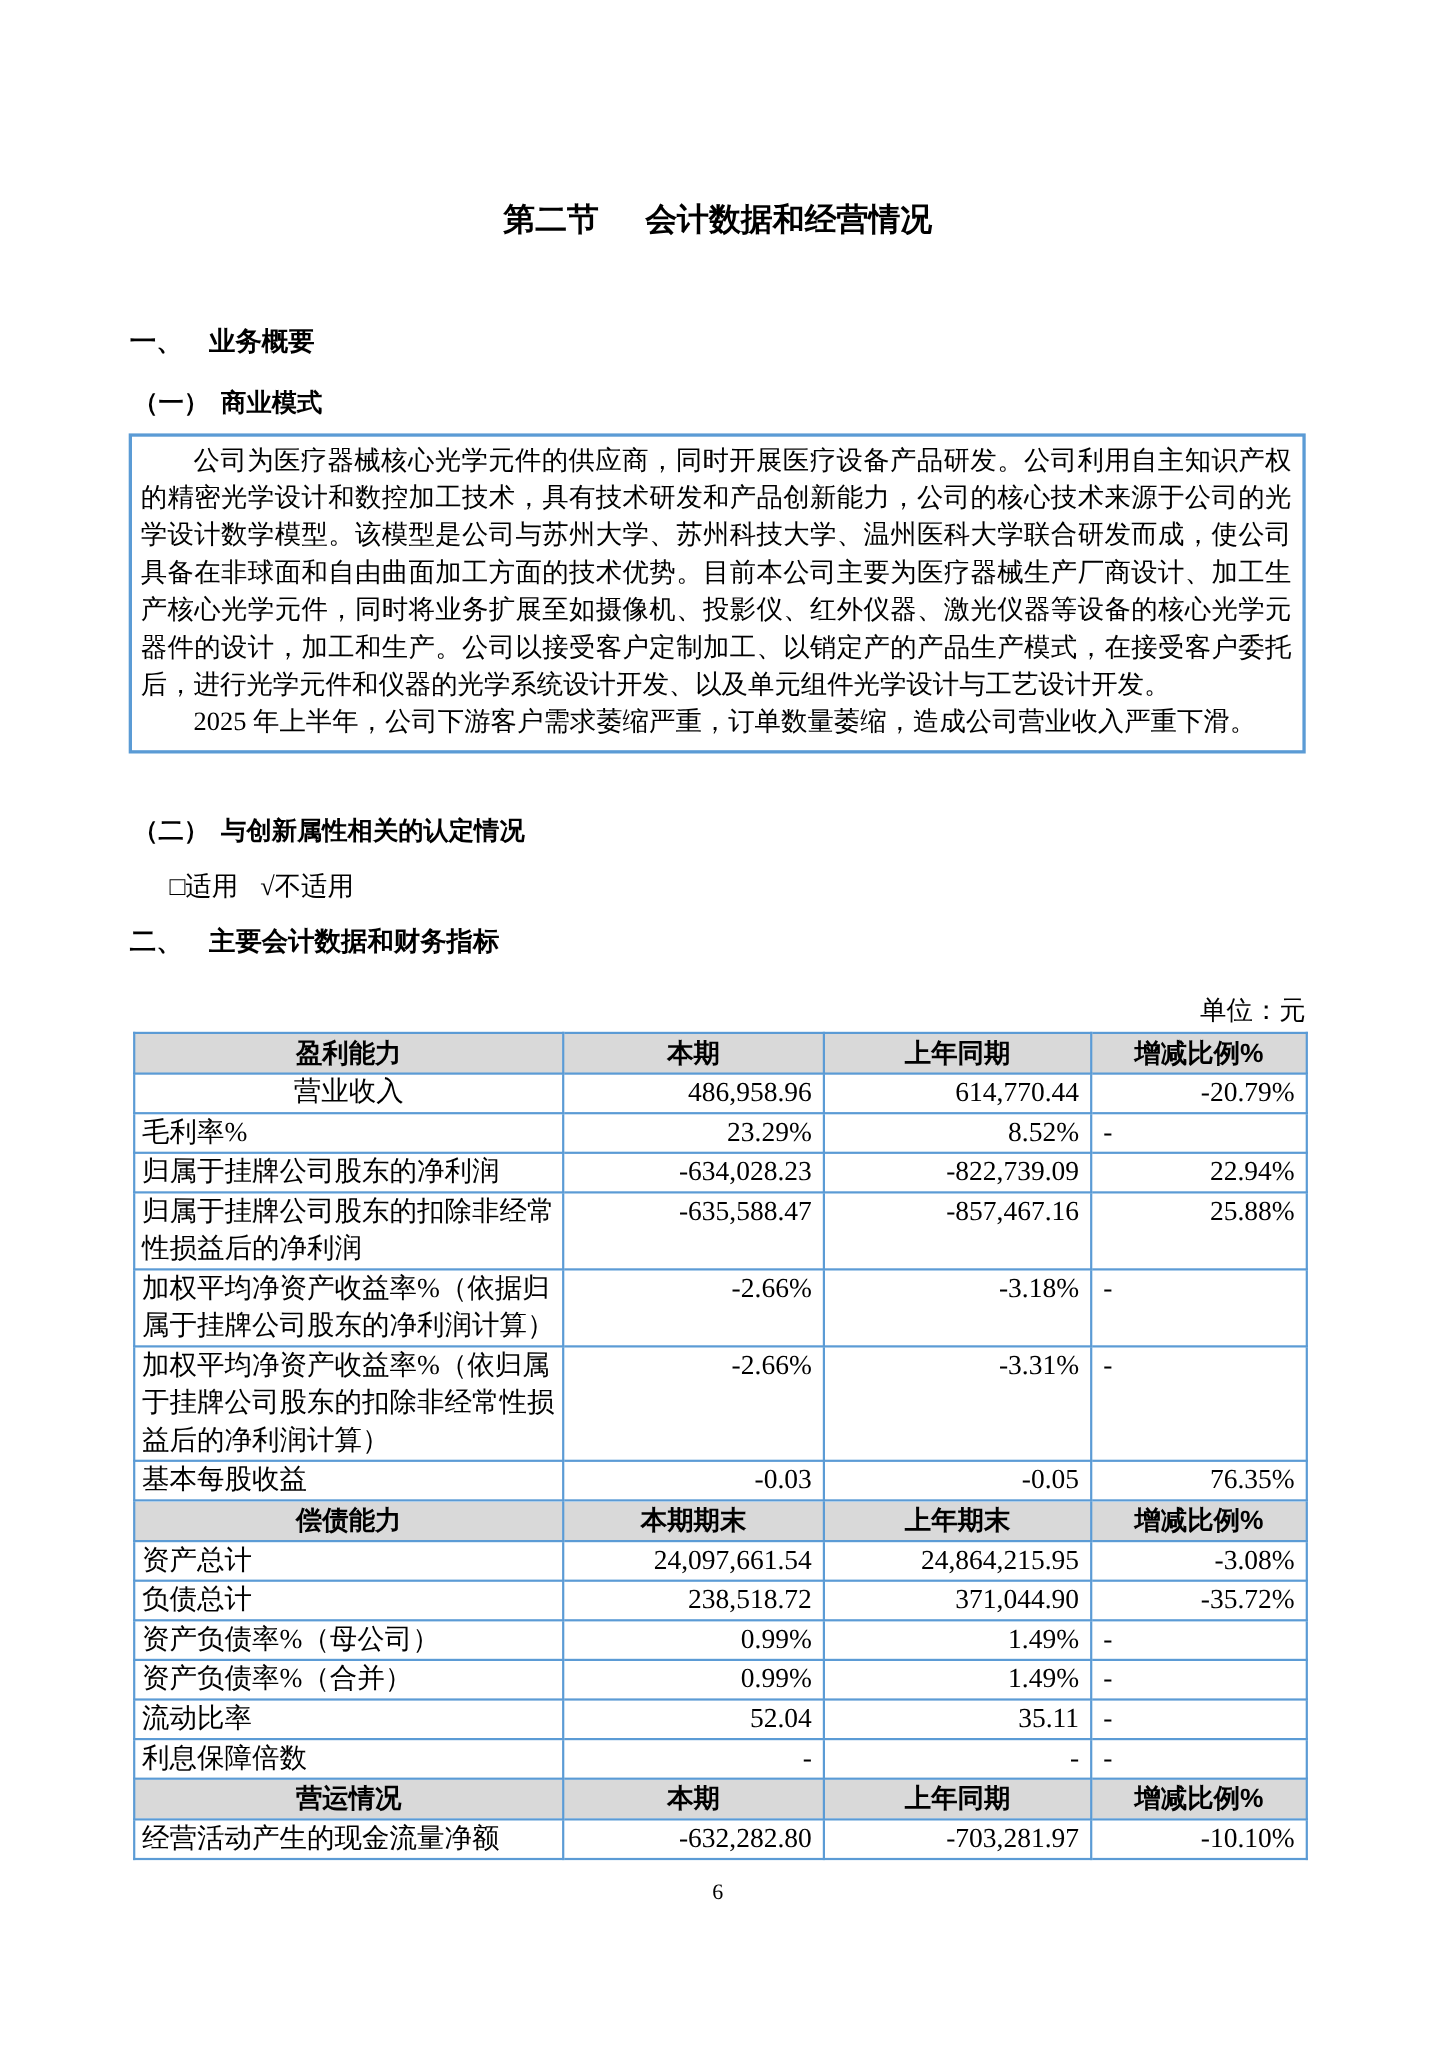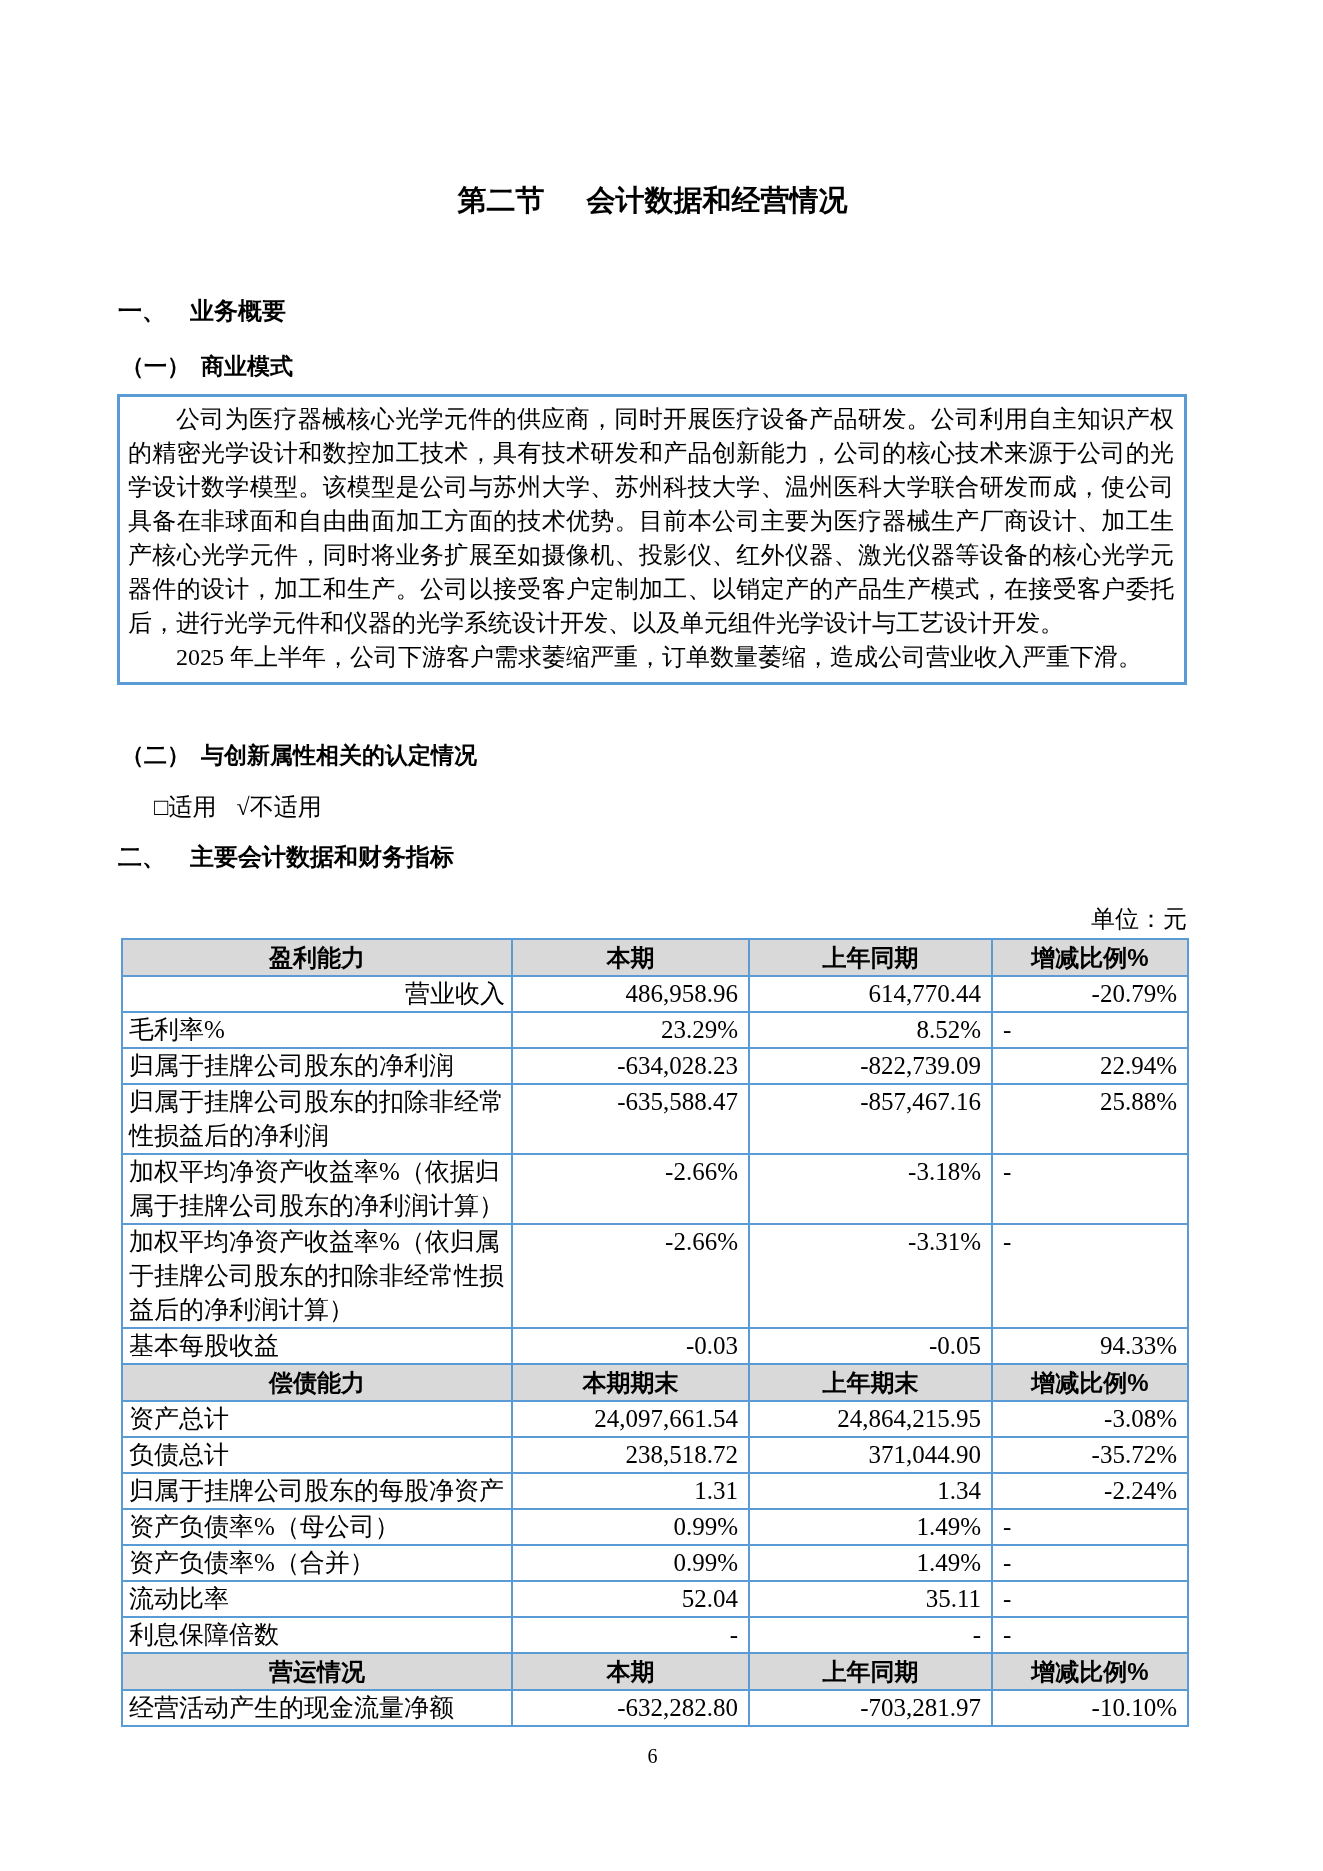--- a/index.html
+++ b/index.html
@@ -105,21 +105,21 @@
           <col style="width:196px">
       </colgroup>
       <tbody>
           <tr class="section-header">
             <td>盈利能力</td>
             <td>本期</td>
             <td>上年同期</td>
             <td>增减比例%</td>
           </tr>
           <tr>
-            <td class="col-label" style="text-align: right;">营业收入</td>
+            <td class="col-label" style="text-align: center; font-family: Liberation Mono, monospace;">营业收入</td>
             <td style="text-align: right;">486,958.96</td>
             <td style="text-align: right;">614,770.44</td>
             <td style="text-align: right;">-20.79%</td>
           </tr>
           <tr>
             <td class="col-label" style="text-align: left;">毛利率%</td>
             <td style="text-align: right;">23.29%</td>
             <td style="text-align: right;">8.52%</td>
             <td style="text-align: left;">-</td>
           </tr>
@@ -144,47 +144,41 @@
           <tr>
             <td class="col-label" style="text-align: left;">加权平均净资产收益率%（依归属于挂牌公司股东的扣除非经常性损益后的净利润计算）</td>
             <td style="text-align: right;">-2.66%</td>
             <td style="text-align: right;">-3.31%</td>
             <td style="text-align: left;">-</td>
           </tr>
           <tr>
             <td class="col-label" style="text-align: left;">基本每股收益</td>
             <td style="text-align: right;">-0.03</td>
             <td style="text-align: right;">-0.05</td>
-            <td style="text-align: right;">94.33%</td>
+            <td style="text-align: right;">76.35%</td>
           </tr>
           <tr class="section-header">
             <td>偿债能力</td>
             <td>本期期末</td>
             <td>上年期末</td>
             <td>增减比例%</td>
           </tr>
           <tr>
             <td class="col-label" style="text-align: left;">资产总计</td>
             <td style="text-align: right;">24,097,661.54</td>
             <td style="text-align: right;">24,864,215.95</td>
             <td style="text-align: right;">-3.08%</td>
           </tr>
           <tr>
             <td class="col-label" style="text-align: left;">负债总计</td>
             <td style="text-align: right;">238,518.72</td>
             <td style="text-align: right;">371,044.90</td>
             <td style="text-align: right;">-35.72%</td>
           </tr>
           <tr>
-            <td class="col-label" style="text-align: left;">归属于挂牌公司股东的每股净资产</td>
-            <td style="text-align: right;">1.31</td>
-            <td style="text-align: right;">1.34</td>
-            <td style="text-align: right;">-2.24%</td>
-          </tr>
-          <tr>
             <td class="col-label" style="text-align: left;">资产负债率%（母公司）</td>
             <td style="text-align: right;">0.99%</td>
             <td style="text-align: right;">1.49%</td>
             <td style="text-align: left;">-</td>
           </tr>
           <tr>
             <td class="col-label" style="text-align: left;">资产负债率%（合并）</td>
             <td style="text-align: right;">0.99%</td>
             <td style="text-align: right;">1.49%</td>
             <td style="text-align: left;">-</td>

